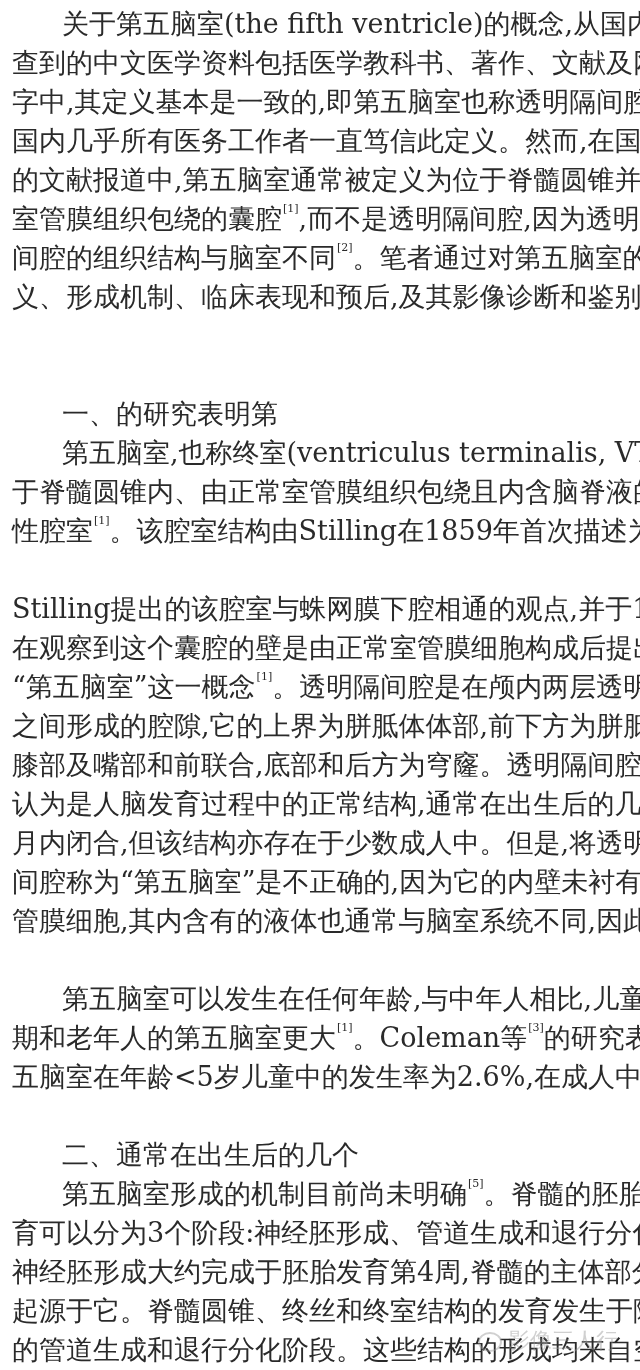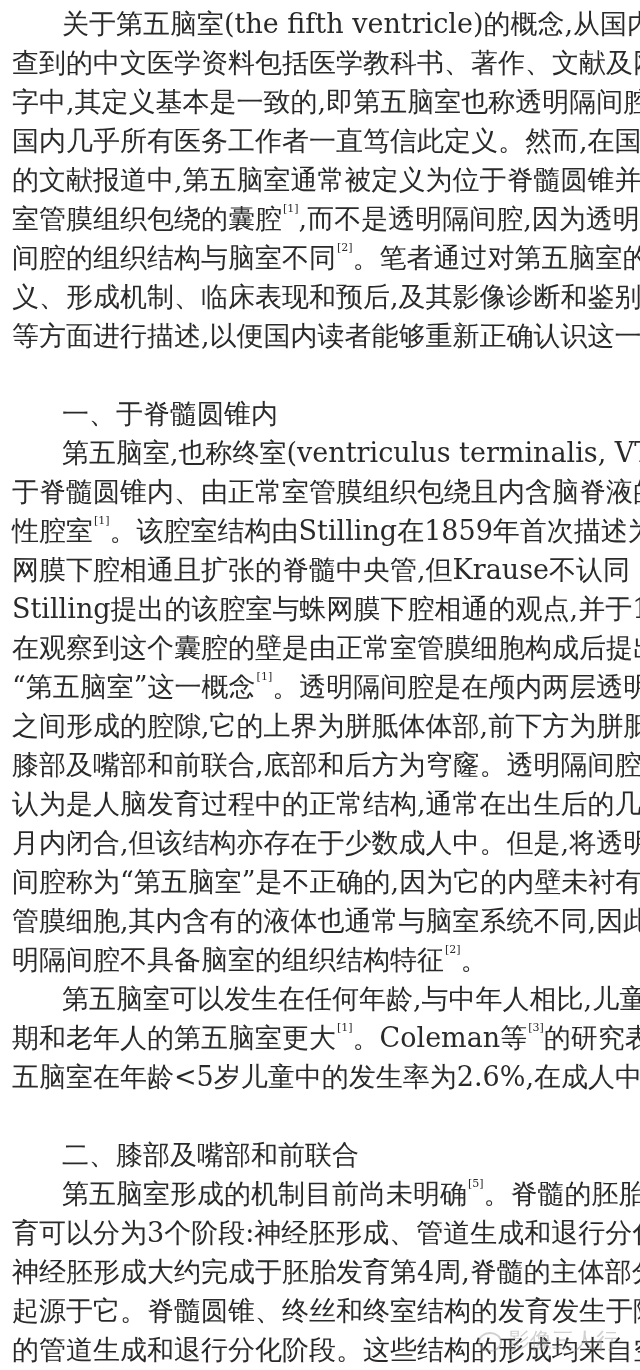--- a/index.html
+++ b/index.html
@@ -34,40 +34,37 @@
 
 <div class="page" id="page">
     <div class="line indent" style="top: 4px;">关于第五脑室(the fifth ventricle)的概念,从国内能够</div>
     <div class="line" style="top: 43px;">查到的中文医学资料包括医学教科书、著作、文献及网络文</div>
     <div class="line" style="top: 82px;">字中,其定义基本是一致的,即第五脑室也称透明隔间腔。</div>
     <div class="line" style="top: 121px;">国内几乎所有医务工作者一直笃信此定义。然而,在国外</div>
     <div class="line" style="top: 160px;">的文献报道中,第五脑室通常被定义为位于脊髓圆锥并由</div>
     <div class="line" style="top: 199px;">室管膜组织包绕的囊腔<sup class="ref">[1]</sup>,而不是透明隔间腔,因为透明隔</div>
     <div class="line" style="top: 238px;">间腔的组织结构与脑室不同<sup class="ref">[2]</sup>。笔者通过对第五脑室的定</div>
     <div class="line" style="top: 277px;">义、形成机制、临床表现和预后,及其影像诊断和鉴别诊断</div>
-    <div class="line" style="top: 316px;">等方面进行描述,以便国内读者能够重新正确认识这一</div>
-    <div class="line indent heading" style="top: 394px;">一、于脊髓圆锥内</div>
+    <div class="line indent heading" style="top: 394px;">一、的研究表明第</div>
     <div class="line indent" style="top: 433px;">第五脑室,也称终室(ventriculus terminalis, VT),是位</div>
     <div class="line" style="top: 472px;">于脊髓圆锥内、由正常室管膜组织包绕且内含脑脊液的囊</div>
     <div class="line" style="top: 511px;">性腔室<sup class="ref">[1]</sup>。该腔室结构由Stilling在1859年首次描述为与蛛</div>
-    <div class="line" style="top: 550px;">网膜下腔相通且扩张的脊髓中央管,但Krause不认同</div>
     <div class="line" style="top: 589px;">Stilling提出的该腔室与蛛网膜下腔相通的观点,并于1875年</div>
     <div class="line" style="top: 628px;">在观察到这个囊腔的壁是由正常室管膜细胞构成后提出了</div>
     <div class="line" style="top: 667px;">“第五脑室”这一概念<sup class="ref">[1]</sup>。透明隔间腔是在颅内两层透明隔</div>
     <div class="line" style="top: 706px;">之间形成的腔隙,它的上界为胼胝体体部,前下方为胼胝体</div>
     <div class="line" style="top: 745px;">膝部及嘴部和前联合,底部和后方为穹窿。透明隔间腔被</div>
     <div class="line" style="top: 784px;">认为是人脑发育过程中的正常结构,通常在出生后的几个</div>
     <div class="line" style="top: 823px;">月内闭合,但该结构亦存在于少数成人中。但是,将透明隔</div>
     <div class="line" style="top: 862px;">间腔称为“第五脑室”是不正确的,因为它的内壁未衬有室</div>
     <div class="line" style="top: 901px;">管膜细胞,其内含有的液体也通常与脑室系统不同,因此透</div>
-    <div class="line last" style="top: 940px;">明隔间腔不具备脑室的组织结构特征<sup class="ref">[2]</sup>。</div>
     <div class="line indent" style="top: 979px;">第五脑室可以发生在任何年龄,与中年人相比,儿童早</div>
     <div class="line" style="top: 1018px;">期和老年人的第五脑室更大<sup class="ref">[1]</sup>。Coleman等<sup class="ref">[3]</sup>的研究表明第</div>
     <div class="line" style="top: 1057px;">五脑室在年龄&lt;5岁儿童中的发生率为2.6%,在成人中的发</div>
-    <div class="line indent heading" style="top: 1135px;">二、膝部及嘴部和前联合</div>
+    <div class="line indent heading" style="top: 1135px;">二、通常在出生后的几个</div>
     <div class="line indent" style="top: 1174px;">第五脑室形成的机制目前尚未明确<sup class="ref">[5]</sup>。脊髓的胚胎发</div>
     <div class="line" style="top: 1213px;">育可以分为3个阶段:神经胚形成、管道生成和退行分化。</div>
     <div class="line" style="top: 1252px;">神经胚形成大约完成于胚胎发育第4周,脊髓的主体部分</div>
     <div class="line" style="top: 1291px;">起源于它。脊髓圆锥、终丝和终室结构的发育发生于随后</div>
     <div class="line last" style="top: 1330px;">的管道生成和退行分化阶段。这些结构的形成均来自空泡</div>
   </div>
 
 <div class="watermark">
   <span class="wm-icon"></span><span>影像三人行</span>
 </div>

